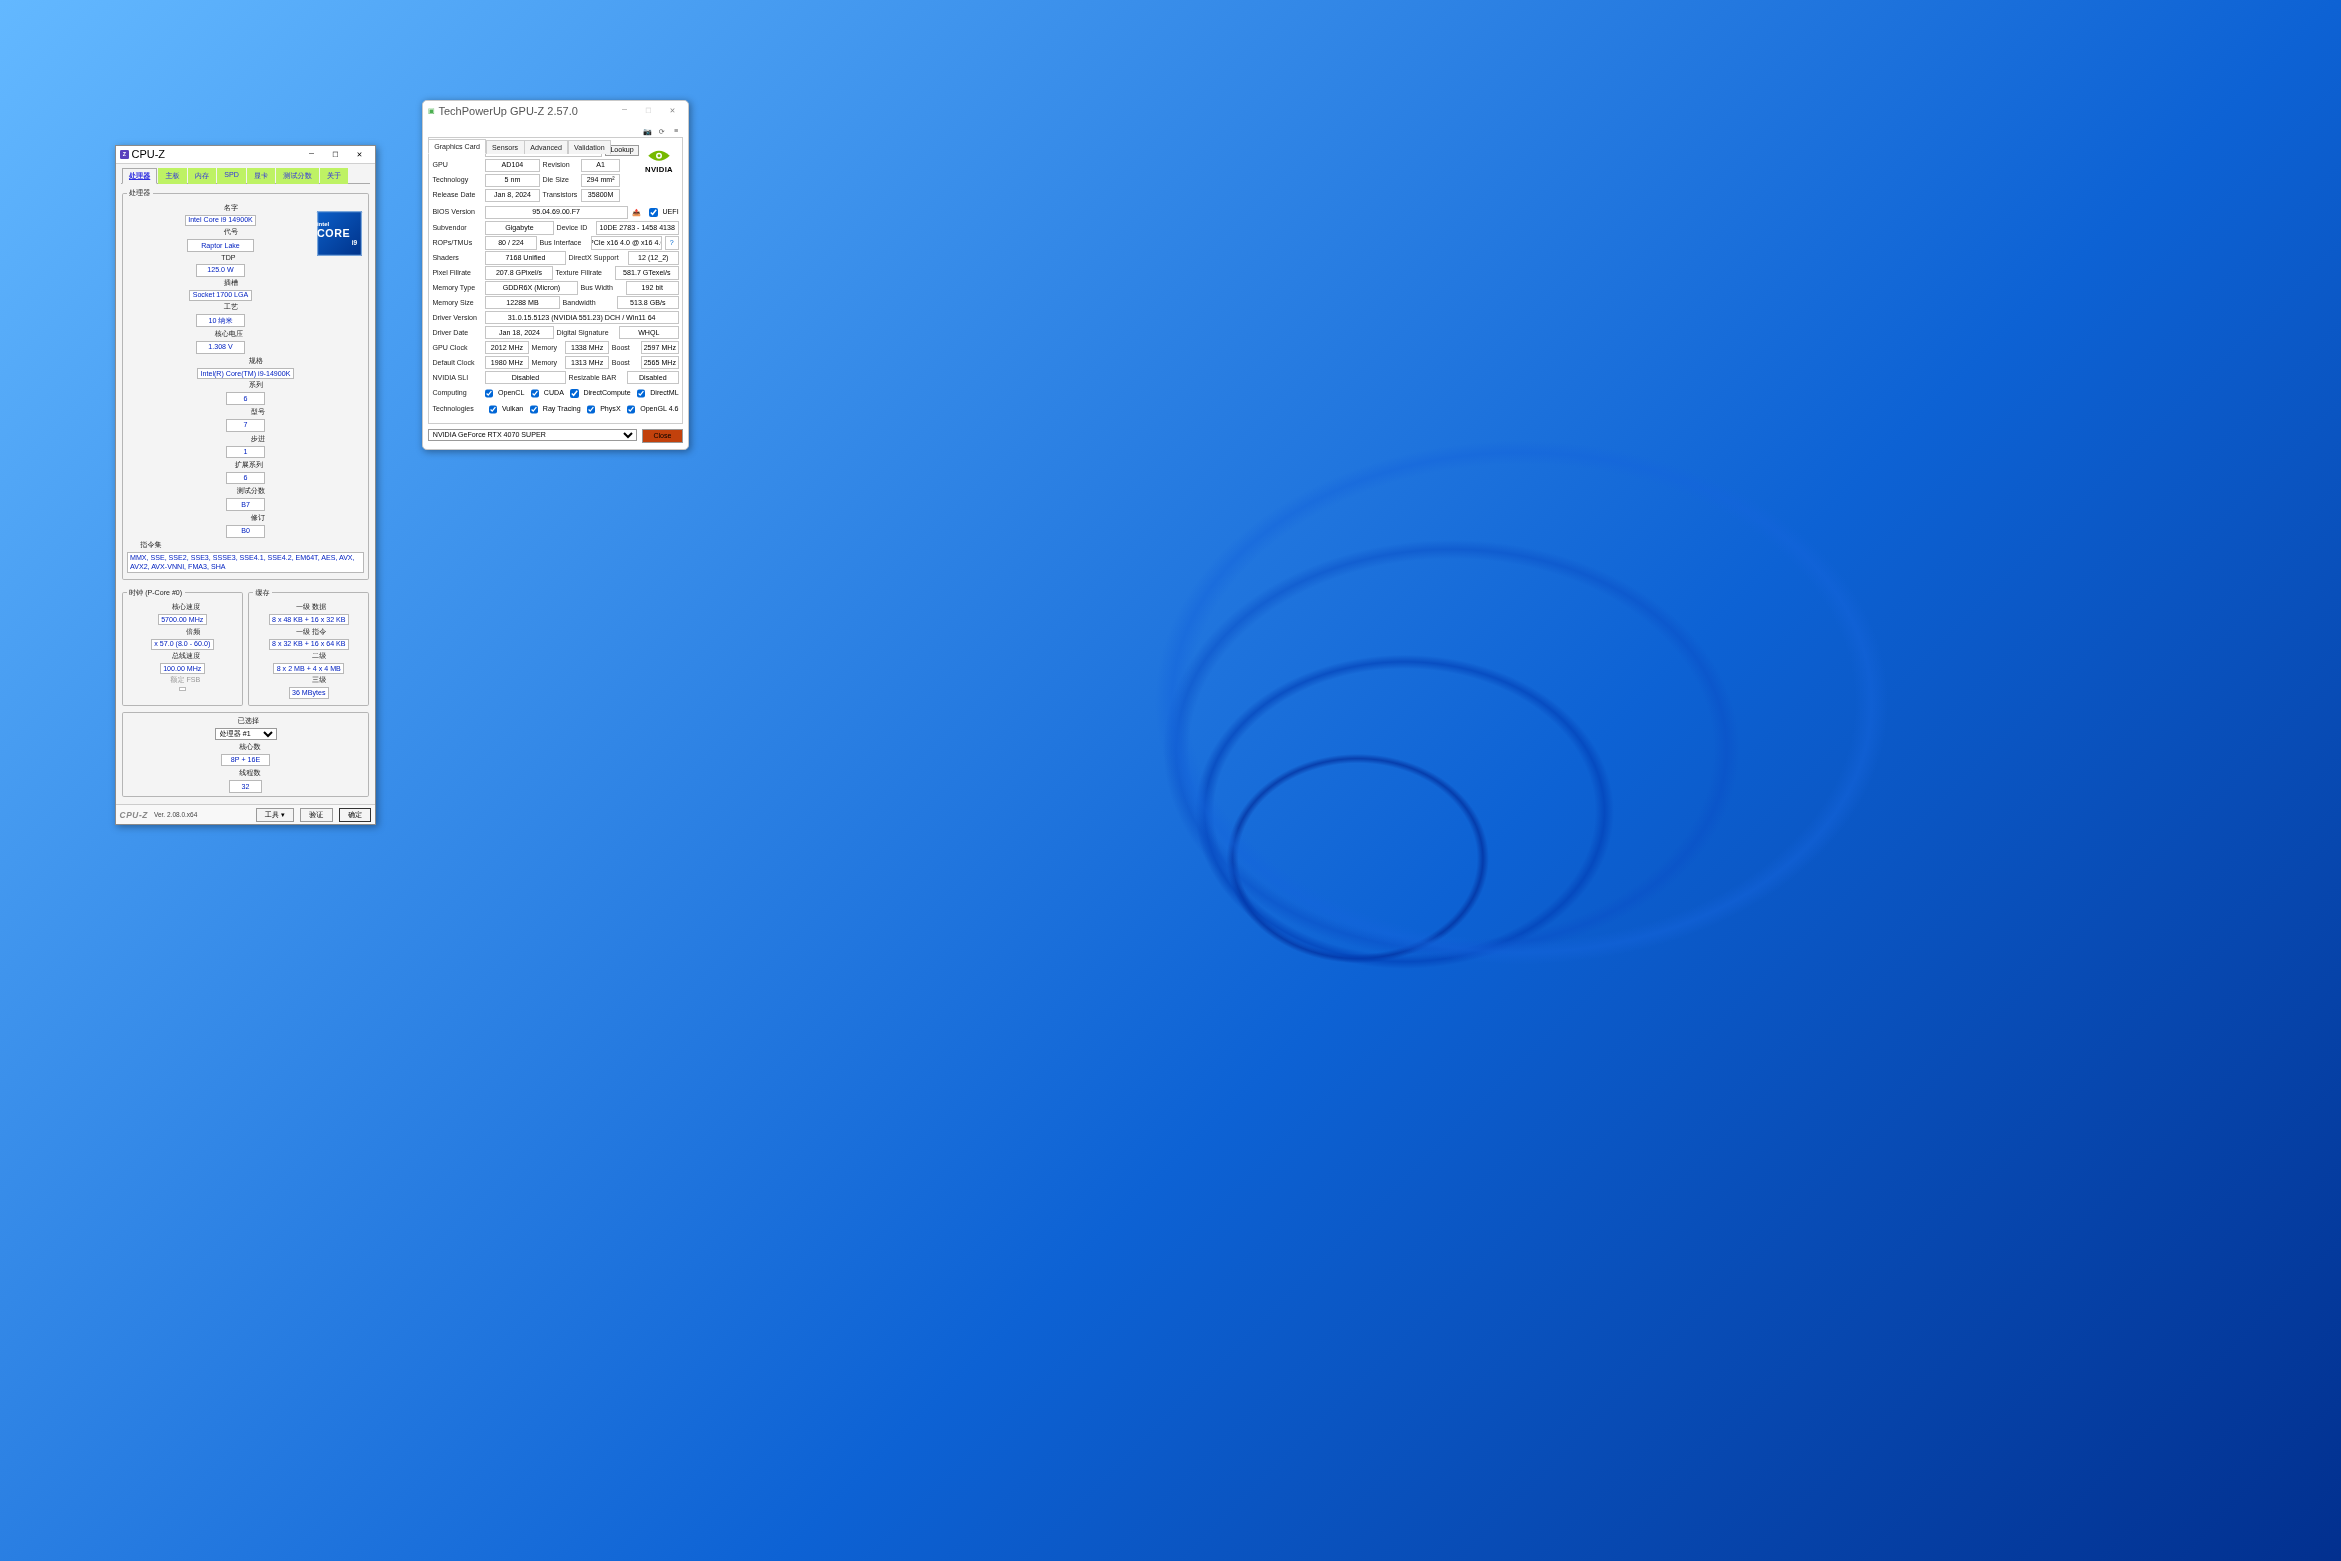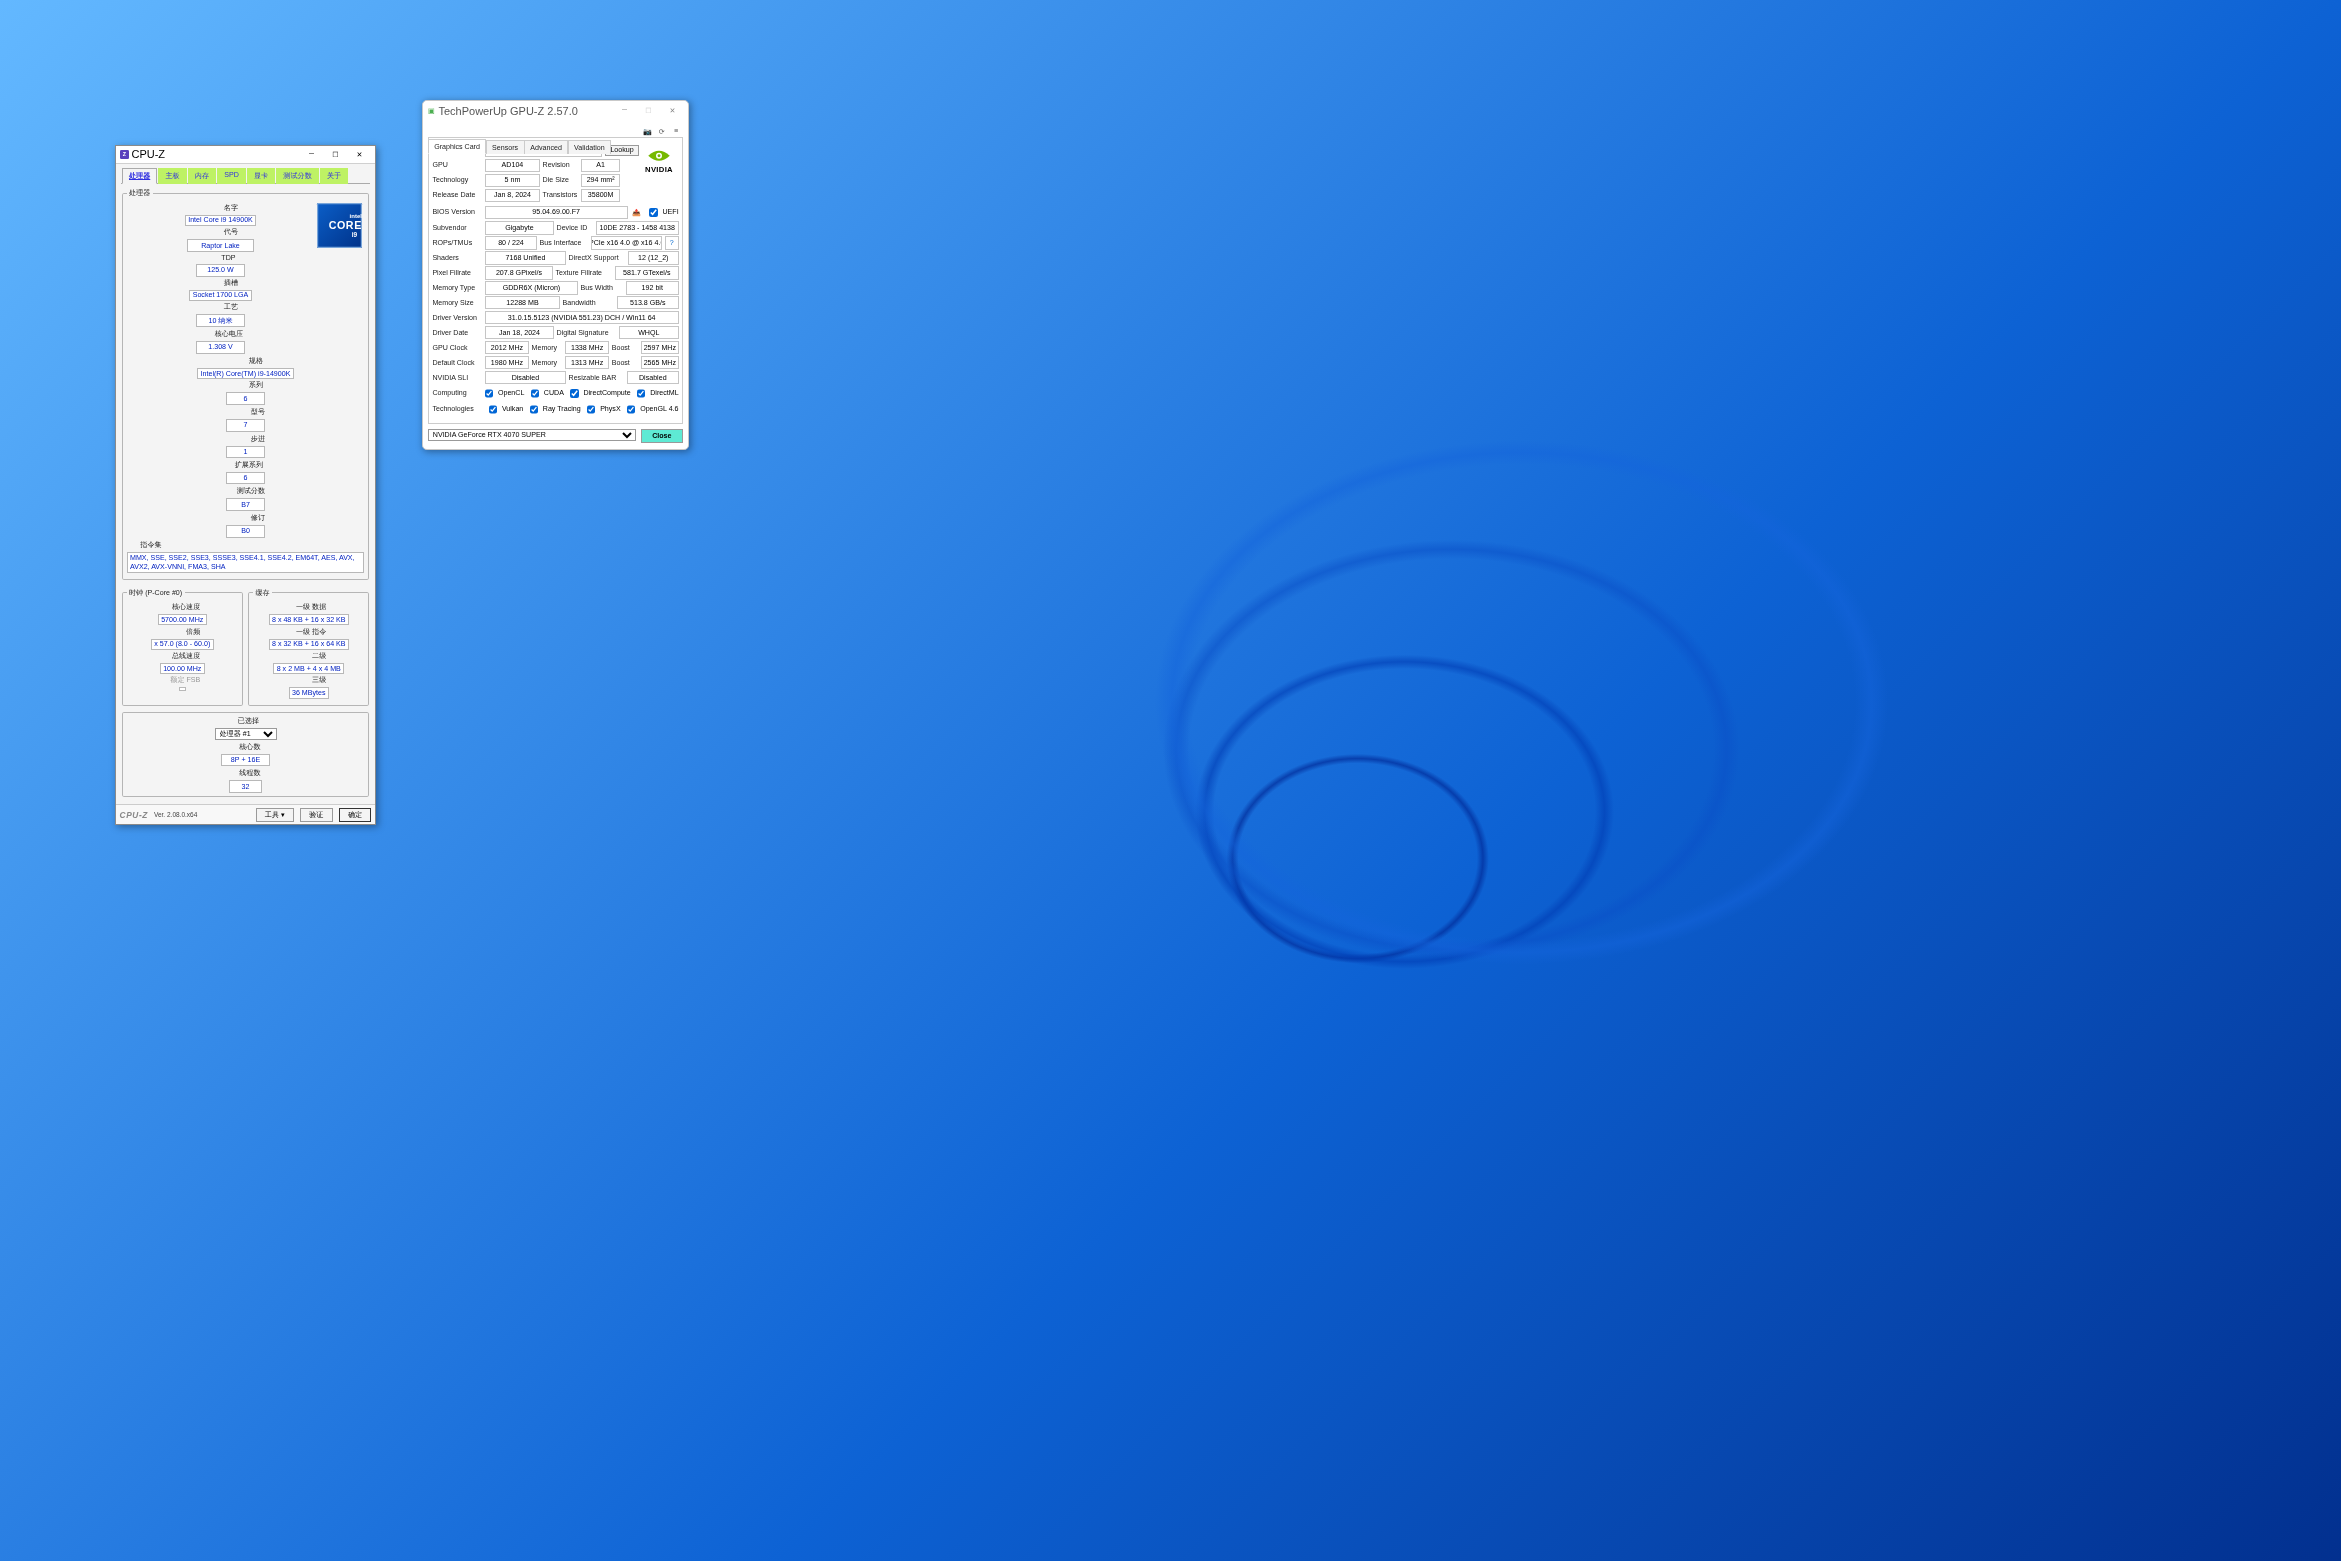--- a/index.html
+++ b/index.html
@@ -60,24 +60,25 @@
     white-space:nowrap; overflow:hidden; height:9.5px;
     display:flex; align-items:center; justify-content:center;
   }
   .val.dim { color:#888; }
   .wrap { white-space: normal; line-height: 1.2; height:auto; }
 
   .cpu-logo {
     width:45px; height:45px;
     background:linear-gradient(135deg,#0b5fc8,#003289);
     color:#fff; display:flex; flex-direction:column;
-    align-items:flex-end; justify-content:center;
+    align-items:flex-start; justify-content:center;
     font-weight:bold; border-radius:1.2px;
     box-shadow:0 0 0 1.2px #7aa6da inset;
     font-size:6px;
+    margin-top:8px;
   }
   .cpu-logo .big{ font-size:10.7px; letter-spacing:0.6px; }
   .cpu-logo .sub{ align-self:flex-end; margin-right:4.8px; font-size:6.5px; }
 
   .half { display:flex; gap:3.6px; }
   .half > fieldset { flex:1; }
 
   .cpuz-footer { display:flex; align-items:center; gap:6px; padding:2.4px 3.6px; border-top:0.6px solid #ccc; }
   .cpuz-footer .brand { color:#888; font-style:italic; font-weight:bold; font-size:8.3px; letter-spacing:0.6px;}
   .btn { background:#f4f4f4; border:0.6px solid #9a9a9a; padding:1.2px 8.3px; font-size:7.1px; }
@@ -111,21 +112,21 @@
     align-items:center; justify-content:center; gap:1.2px;
   }
   .nvlogo .eye { width:24px; height:15.5px; }
   .nvlogo .word { font-weight:900; letter-spacing:0.3px; font-size:7.7px; color:#000; }
 
   .chk { display:inline-flex; align-items:center; gap:1.8px; font-size:7.1px; }
   .chk input { accent-color:#0066d6; width:8.3px; height:8.3px; }
 
   .gz-footer { display:flex; gap:4.8px; margin-top:4.8px; }
   .gz-footer select { flex:1; }
-  .gz-footer .btn { padding:1.8px 10.7px; background:#5eead4; border-radius:0;font-weight:bold; }
+  .gz-footer .btn { padding:1.8px 10.7px; background:#c2410c; border-radius:0; }
 
 </style>
 </head>
 <body>
 <div class="wallpaper"></div>
 
 <div id="cpuz" class="window">
   <div class="titlebar">
     <span class="icon" style="background:#5a3fbd;color:#fff;border-radius:1.2px;font-size:5.4px;font-weight:bold;">Z</span>
     <span class="ttxt">CPU-Z</span>

